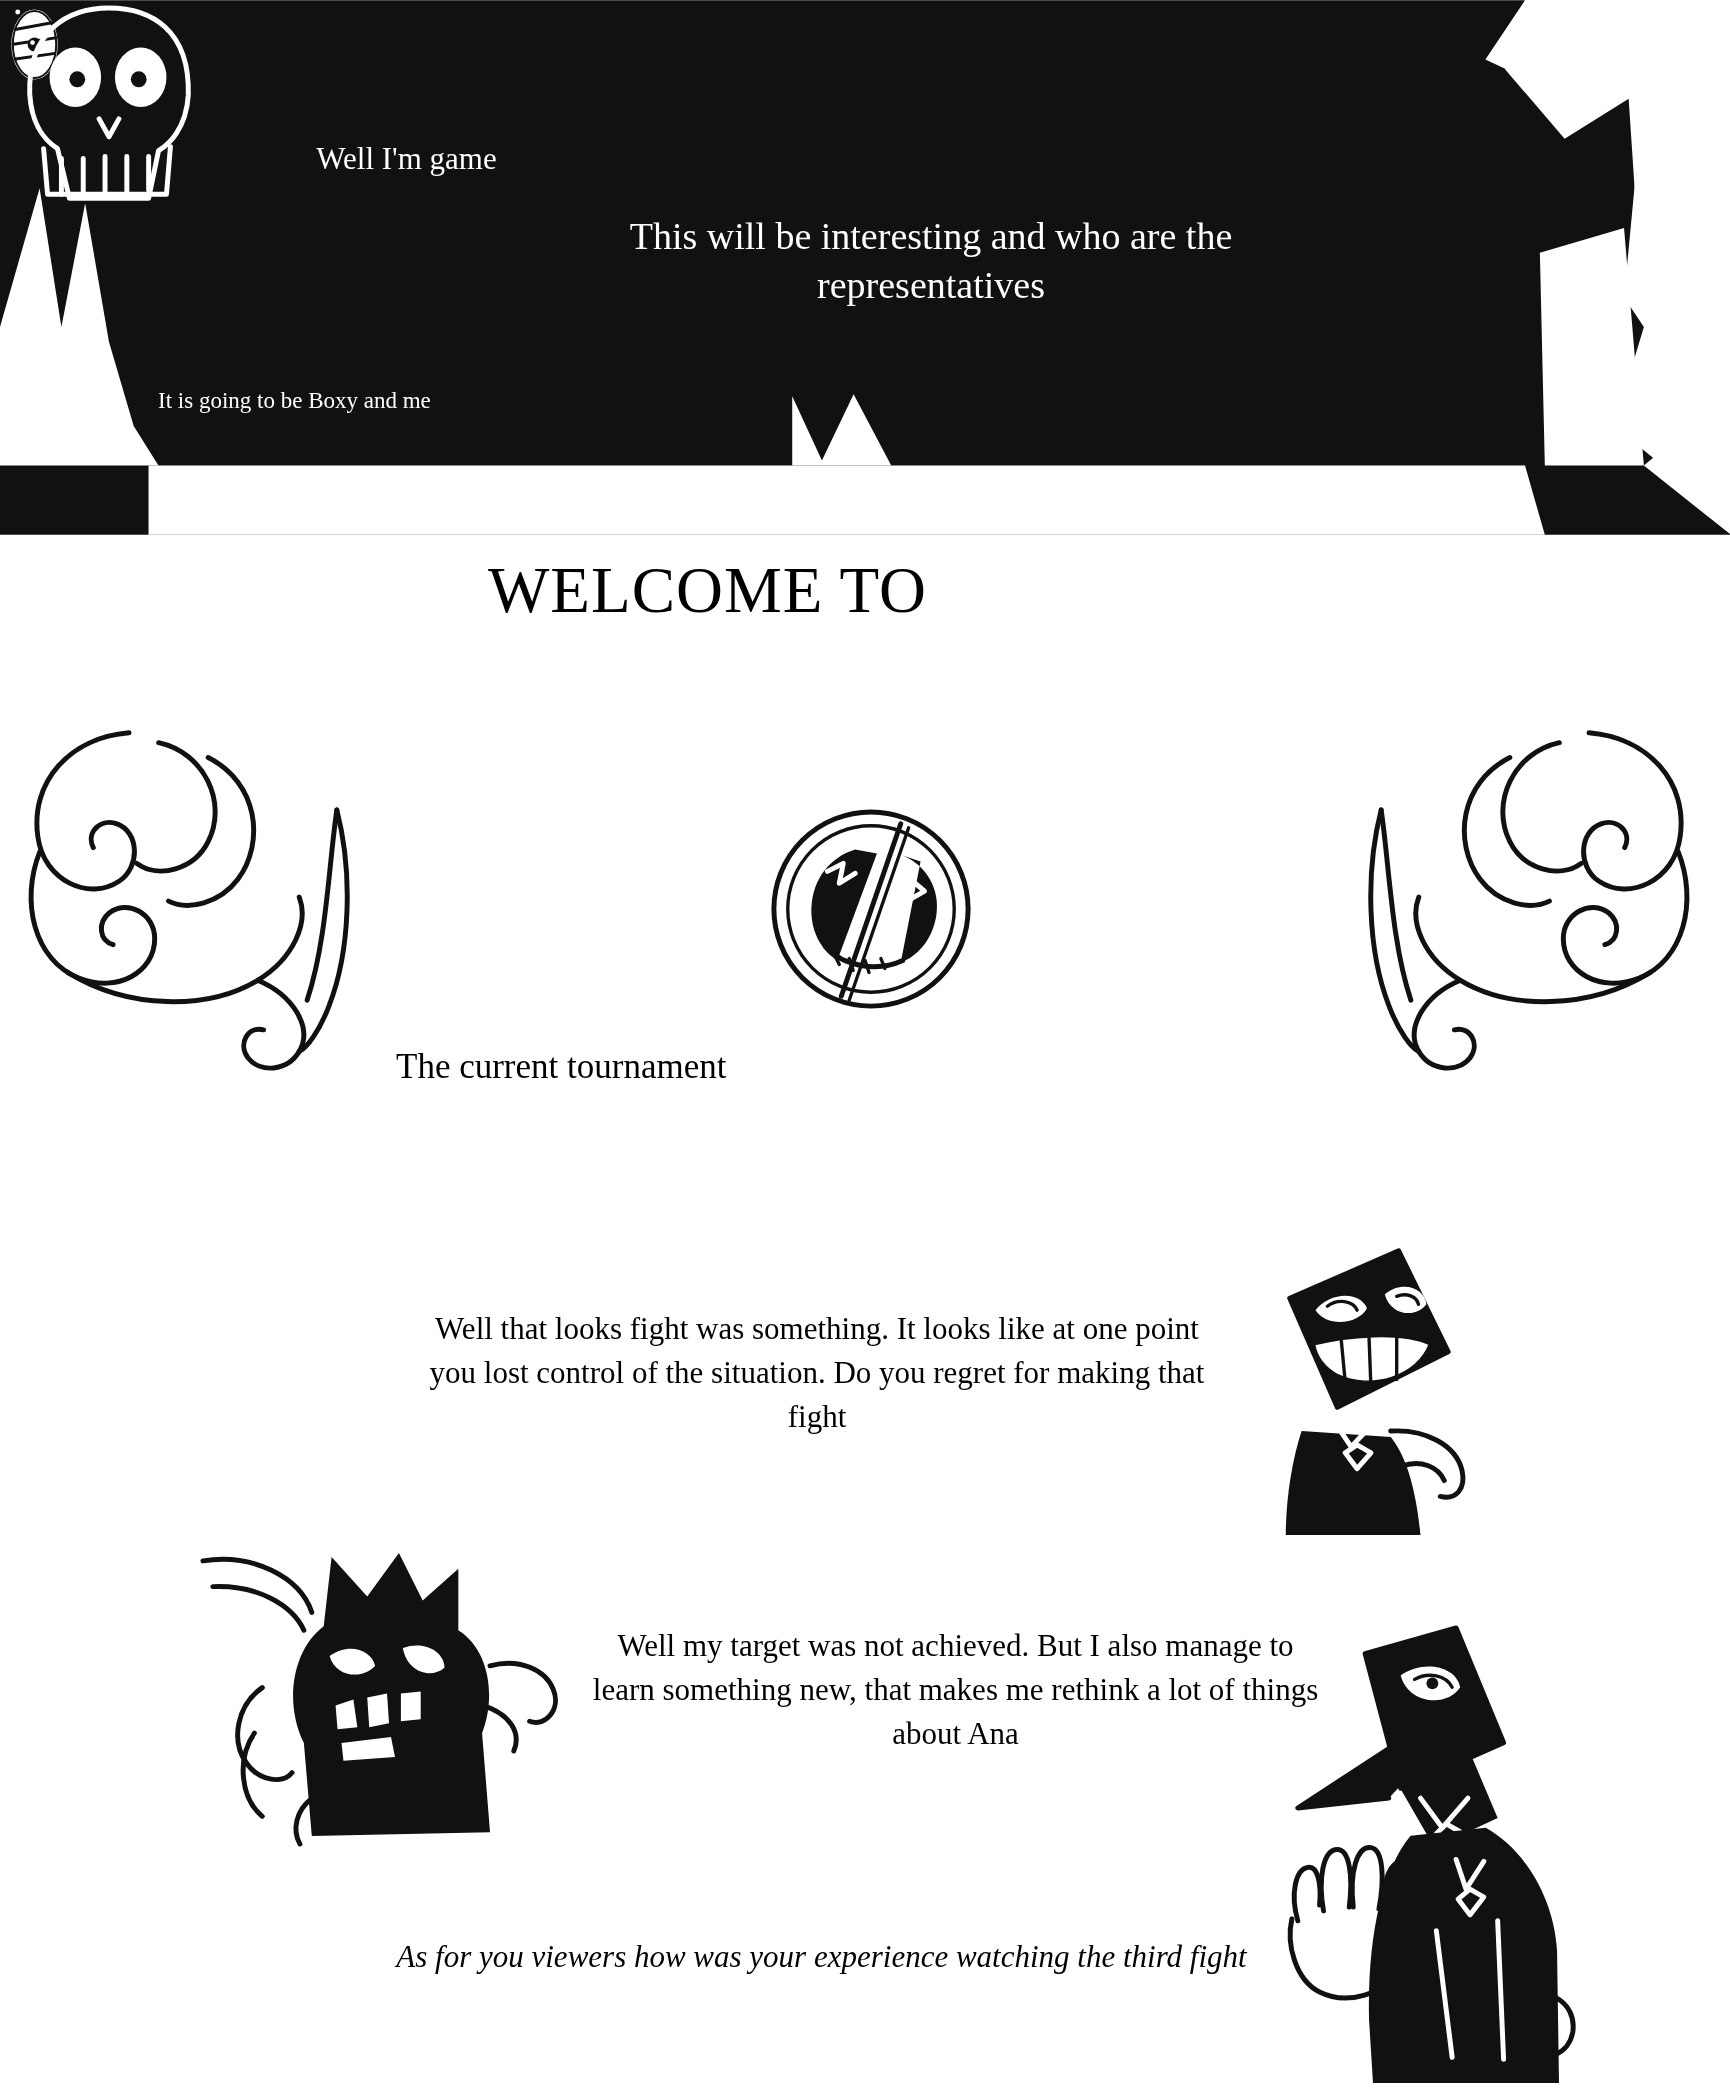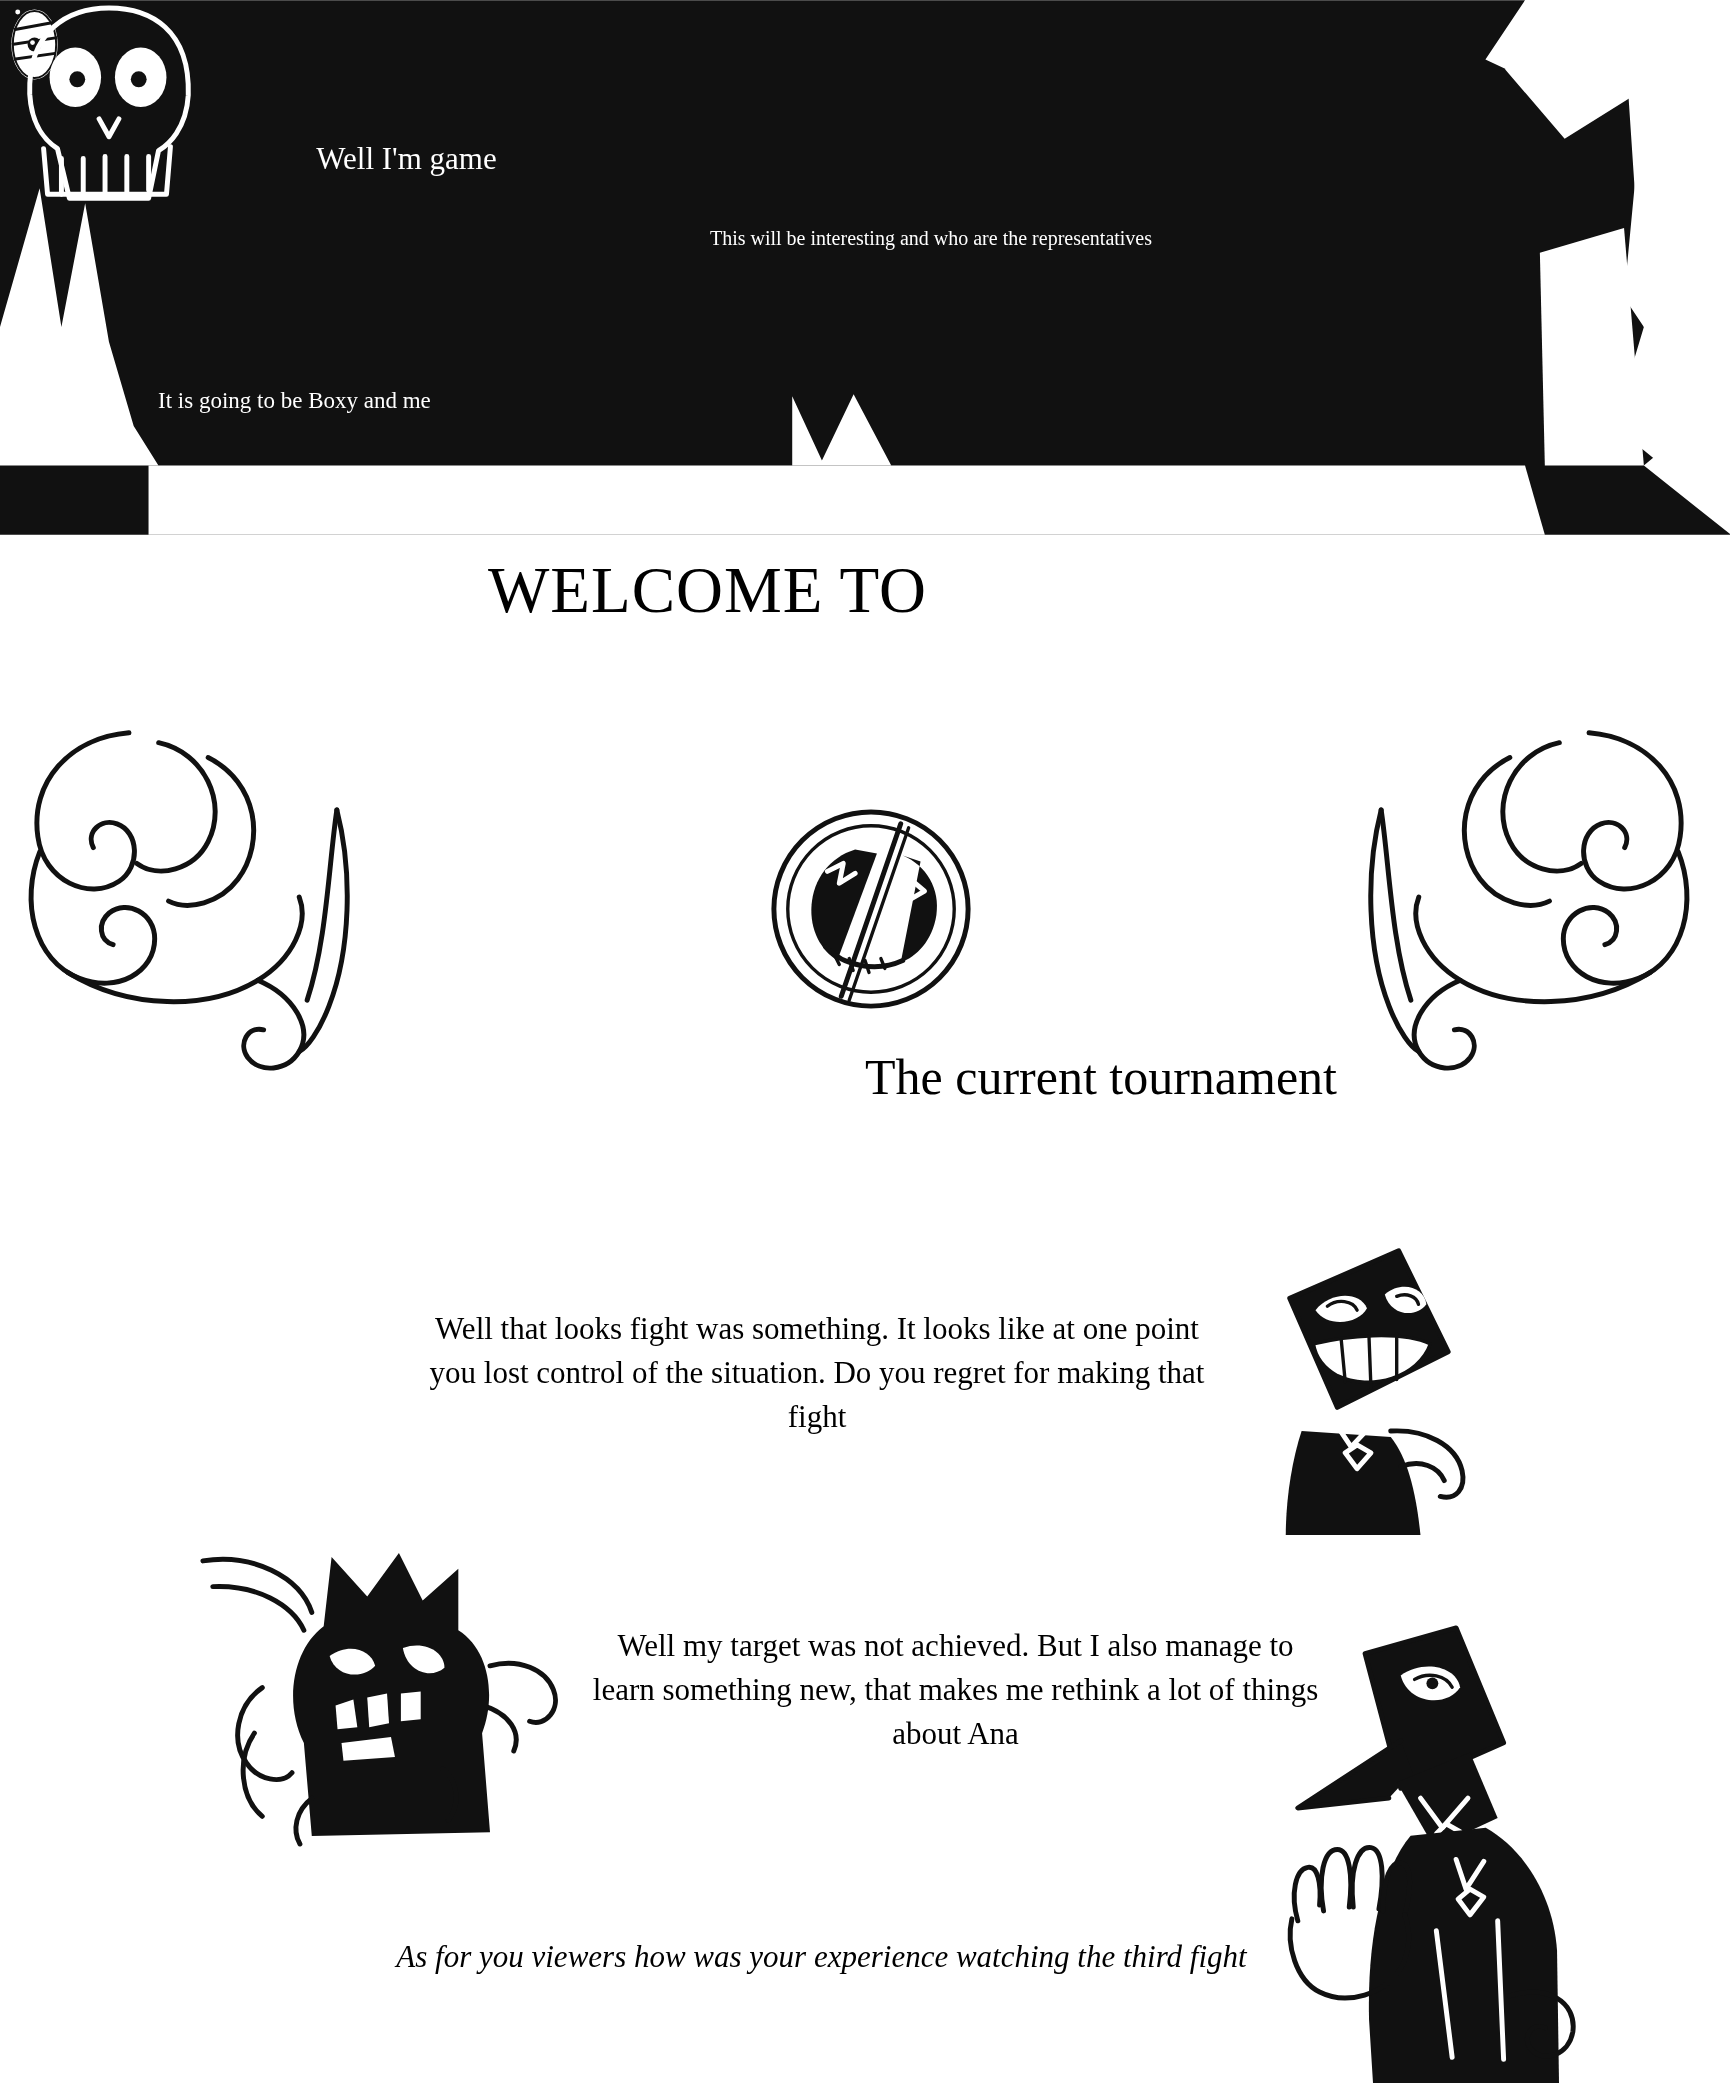--- a/index.html
+++ b/index.html
@@ -38,23 +38,23 @@
     line-height: 1.28;
   }
   .t-line1 {
     left: 248px;
     top: 139px;
     width: 317px;
     font-size: 31px;
   }
   .t-line2 {
     left: 614px;
-    top: 226px;
+    top: 212px;
     width: 634px;
-    font-size: 20px;
+    font-size: 38px;
   }
   .t-line3 {
     left: 158px;
     top: 386px;
     width: 594px;
     font-size: 23px;
     text-align: left;
   }
 
   
@@ -109,22 +109,22 @@
     width: 238px;
     height: 218px;
   }
 
   
   .subtitle {
     position: absolute;
     left: 396px;
     top: 1044px;
     width: 941px;
-    text-align: right;
-    font-size: 50px;
+    text-align: left;
+    font-size: 35px;
     line-height: 1.34;
   }
 
   
   .dialogue {
     position: absolute;
     font-size: 31px;
     line-height: 1.42;
     text-align: center;
   }

